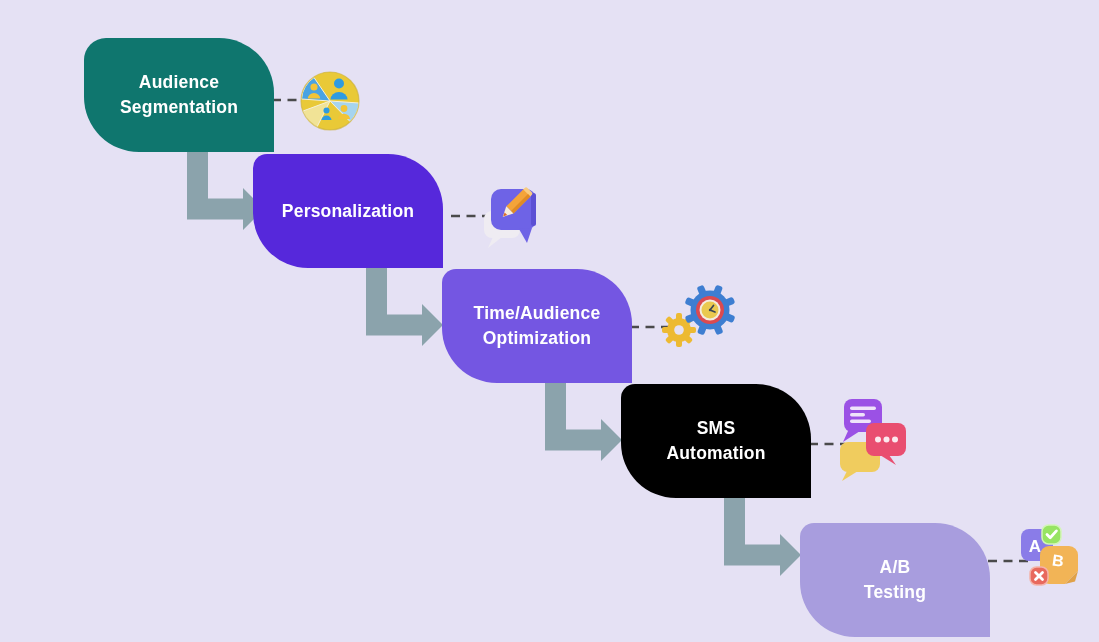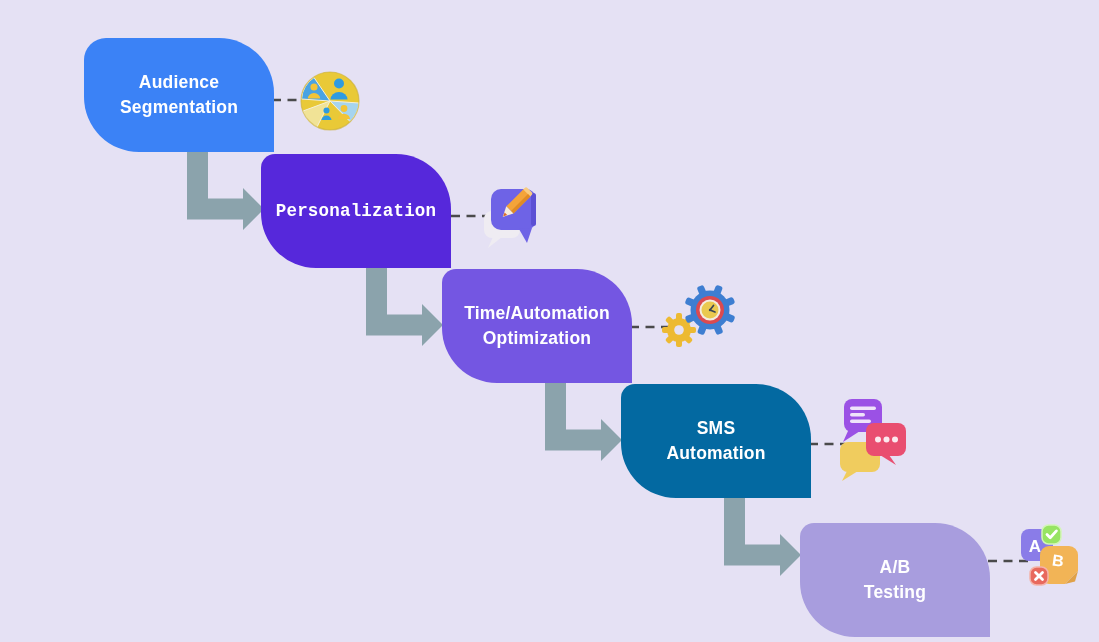--- a/index.html
+++ b/index.html
@@ -16,21 +16,21 @@
     text-align:center;
     color:#ffffff;
     font-size:17.5px;
     font-weight:bold;
     line-height:1.42;
     white-space:pre-line;
     letter-spacing:.2px;
     z-index:3;
   }
   .s1{left:84px;top:38px;border-radius:22px 55px 0 55px;}
-  .s2{left:261px;top:154px;border-radius:14px 55px 0 55px;font-family:Liberation Mono, monospace;}
+  .s2{left:253px;top:154px;border-radius:14px 55px 0 55px;}
   .s3{left:442px;top:269px;border-radius:14px 55px 0 55px;}
   .s4{left:621px;top:384px;border-radius:14px 55px 0 55px;}
   .s5{left:800px;top:523px;border-radius:14px 55px 0 55px;}
   .arrow{position:absolute;z-index:2;}
   .a1{left:187px;top:150px;}
   .a2{left:366px;top:266px;}
   .a3{left:545px;top:381px;}
   .a4{left:724px;top:496px;}
   .conn{position:absolute;z-index:1;}
   .c1{left:272px;top:98px;}
@@ -73,26 +73,26 @@
   <svg class="conn c3" width="38" height="4" viewBox="0 0 38 4">
       <line x1="0" y1="2" x2="38" y2="2" stroke="#4A4A4A" stroke-width="2.6" stroke-dasharray="9 6.5"></line>
     </svg>
   <svg class="conn c4" width="36" height="4" viewBox="0 0 36 4">
       <line x1="0" y1="2" x2="36" y2="2" stroke="#4A4A4A" stroke-width="2.6" stroke-dasharray="9 6.5"></line>
     </svg>
   <svg class="conn c5" width="42" height="4" viewBox="0 0 42 4">
       <line x1="0" y1="2" x2="42" y2="2" stroke="#4A4A4A" stroke-width="2.6" stroke-dasharray="9 6.5"></line>
     </svg>
 
-  <div class="step s1" style="background: #3b82f6;"><span>Audience
+  <div class="step s1" style="background: #0f766e;"><span>Audience
 Segmentation</span></div>
   <div class="step s2" style="background: rgb(86, 40, 219);"><span>Personalization</span></div>
-  <div class="step s3" style="background: rgb(116, 86, 226);"><span>Time/Automation
+  <div class="step s3" style="background: rgb(116, 86, 226);"><span>Time/Audience
 Optimization</span></div>
-  <div class="step s4" style="background: #0369a1;"><span>SMS
+  <div class="step s4" style="background: #000000;"><span>SMS
 Automation</span></div>
   <div class="step s5" style="background: rgb(168, 157, 222);"><span>A/B
 Testing</span></div>
 
   <svg class="icon i1" width="64" height="64" viewBox="0 0 64 64">
     <circle cx="32" cy="32" r="29" fill="#E9C937"></circle>
     <path d="M32,32 L3.5,30 A29,29 0 0 1 16,8.5 Z" fill="#4AA3E2" stroke="#F6F0D8" stroke-width="1"></path>
     <path d="M32,32 L61,34 A29,29 0 0 1 52,52.5 Z" fill="#A6D4EF" stroke="#F6F0D8" stroke-width="1"></path>
     <path d="M32,32 L19,58 A29,29 0 0 1 5,42 Z" fill="#F1E396" stroke="#F6F0D8" stroke-width="1"></path>
     <circle cx="32" cy="32" r="29" fill="none" stroke="#C9AD2E" stroke-width="1.2" opacity="0.6"></circle>

